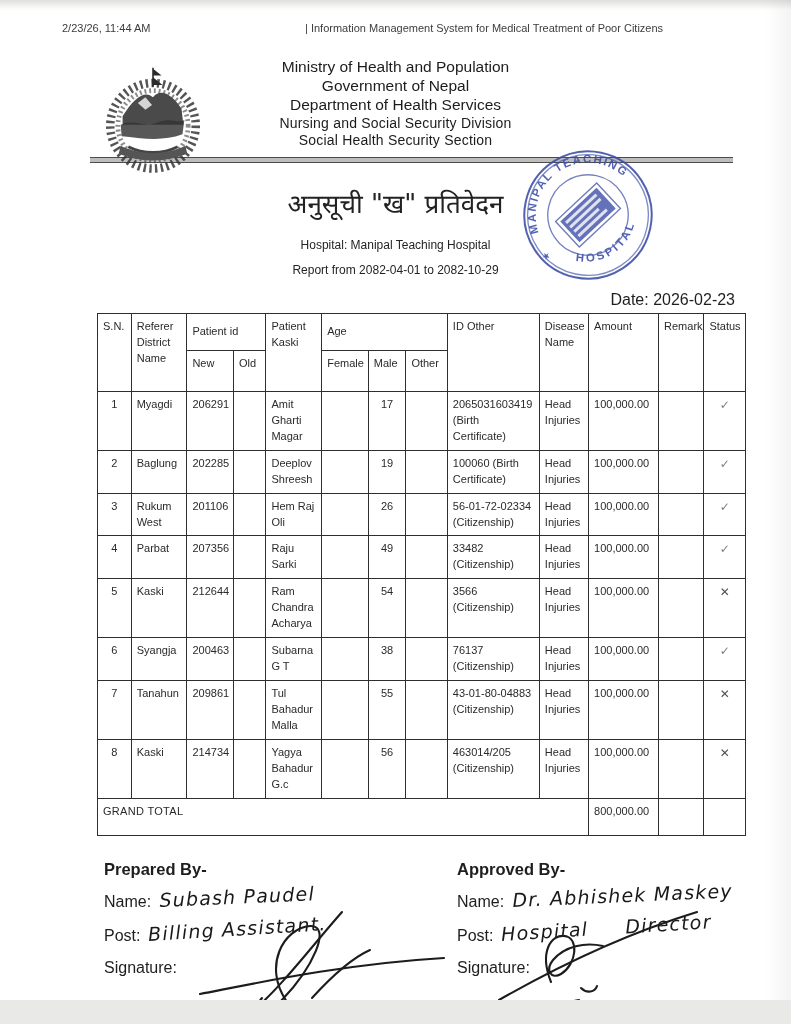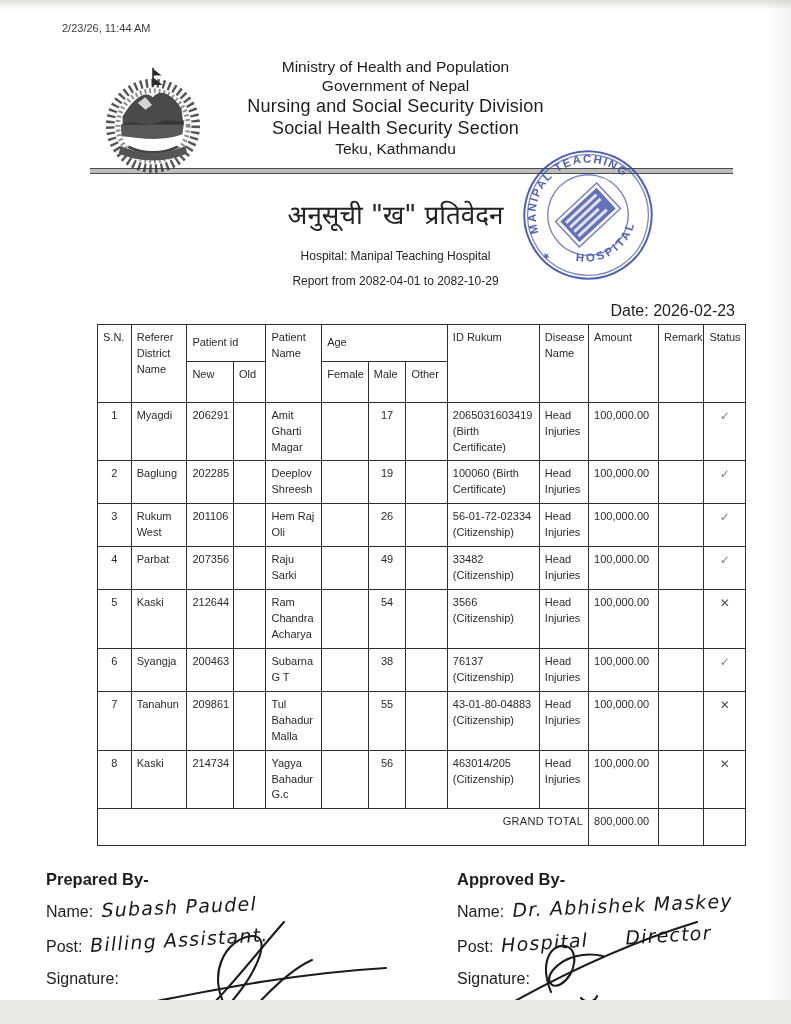--- a/index.html
+++ b/index.html
@@ -12,21 +12,21 @@
 
   
   .print-header{position:absolute;top:22px;left:0;right:0;height:16px;font-size:11px;color:#3d3d3d;}
   .ph-time{position:absolute;left:62px;top:0;}
   .ph-title{position:absolute;left:305px;top:0;}
 
   
   .letterhead{position:relative;padding-top:58px;text-align:center;color:#1c1c1c;}
   .emblem{position:absolute;left:96px;top:64px;width:114px;height:116px;}
   .lh-s{font-size:15.5px;line-height:1.22;}
-  .lh-b{font-size:18px;line-height:1.22;letter-spacing:.2px;}
+  .lh-b{font-size:14px;line-height:1.22;letter-spacing:.2px;}
   .lh-last{margin-bottom:9px;}
 
   .rule{margin:8px 0 0 90px;width:643px;height:4px;
     border-top:1.6px solid #4c4c4c;border-bottom:1.6px solid #4c4c4c;background:#bdbdbb;}
 
   
   .stamp{position:absolute;left:521px;top:148px;width:134px;height:134px;opacity:.88;pointer-events:none;}
 
   .nepali-title{margin-top:22px;text-align:center;font-size:26px;color:#222;
     font-family:"DejaVu Sans","Liberation Sans",sans-serif;}
@@ -44,44 +44,45 @@
   thead th.grp{vertical-align:middle;padding-bottom:5px;}
   thead tr.sub th{height:30px;}
   tbody td{padding:6px 5px 8px;}
   td.c{text-align:center;}
   td.num{text-align:left;}
   td.status{text-align:center;font-size:12px;padding-top:8px;}
   td.status.ok{color:var(--check-color,#7b807a);}
   td.status.no{color:var(--cross-color,#4f4f4f);}
   tbody tr{height:42px;}
   tfoot td{height:26px;vertical-align:middle;}
-  tfoot .gt-label{text-align:right;letter-spacing:.3px;}
-
-  
-  .sig-row{display:flex;justify-content:space-between;padding:24px 48px 0 46px;color:#1e1e1e;gap:8px;}
+  tfoot .gt-label{text-align:left;letter-spacing:.3px;}
+
+  
+  .sig-row{display:flex;justify-content:space-between;padding:24px 48px 0 104px;color:#1e1e1e;gap:8px;}
   .sig-block{position:relative;width:320px;font-size:16px;}
   .sig-block.right{width:286px;}
   .sig-head{font-weight:bold;font-size:16.5px;margin-bottom:8px;}
   .sig-line{margin-top:9px;line-height:1.35;white-space:nowrap;}
   .hand{display:inline-block;margin-left:9px;font-size:19px;font-style:italic;
     letter-spacing:1.2px;color:#191919;transform:rotate(-2.5deg);transform-origin:left bottom;
     font-family:"DejaVu Sans",sans-serif;}
   .hand.post{transform:rotate(-3.5deg);}
   .hand.spread{word-spacing:30px;}
   .sig-svg{position:absolute;pointer-events:none;}
   .sig-svg.left-sig{left:88px;top:46px;}
   .sig-svg.right-sig{left:28px;top:30px;}
 </style>
 </head>
 <body>
 
 <div class="page">
 
   <div class="print-header">
     <span class="ph-time">2/23/26, 11:44 AM</span>
+    <span class="ph-title">| Information Management System for Medical Treatment of Poor Citizens</span>
   </div>
 
   <div class="letterhead">
     <svg class="emblem" viewBox="0 0 120 120" aria-hidden="true">
       <g>
         <circle cx="60" cy="64" r="45" fill="none" stroke="#2f2f2f" stroke-width="9" stroke-dasharray="2.5 3.5" opacity=".82"></circle>
         <circle cx="60" cy="64" r="37" fill="none" stroke="#3d3d3d" stroke-width="5" stroke-dasharray="2 3" opacity=".6"></circle>
       </g>
       <g>
         <path d="M60,3 v20" stroke="#222" stroke-width="1.6"></path>
@@ -93,23 +94,23 @@
         <path d="M44,40 l8,-6 7,8 -7,5 z" fill="#ededeb" opacity=".85"></path>
         <path d="M26,63 C40,56 52,67 66,60 C78,55 87,62 93,58 L91,73 C70,81 47,77 27,75 Z" fill="#333" opacity=".82"></path>
       </g>
       <g>
         <path d="M34,86 C50,94 70,94 86,86" stroke="#444" stroke-width="3" fill="none"></path>
         <path d="M24,93 C42,103 78,103 96,93 L94,85 C75,95 45,95 26,85 Z" fill="#555"></path>
       </g>
     </svg>
     <div class="lh-s">Ministry of Health and Population</div>
     <div class="lh-s">Government of Nepal</div>
+    <div class="lh-s">Department of Health Services</div>
     <div class="lh-b">Nursing and Social Security Division</div>
     <div class="lh-b">Social Health Security Section</div>
-    <div class="lh-s lh-last">Teku, Kathmandu</div>
   </div>
 
   <div class="rule"></div>
 
   <svg class="stamp" viewBox="0 0 200 200" aria-hidden="true">
     <g transform="rotate(-33 100 100)" fill="none" stroke="var(--stamp-color,#3c4da6)">
       <circle cx="100" cy="100" r="95" stroke-width="3"></circle>
       <circle cx="100" cy="100" r="90" stroke-width="2" opacity=".75"></circle>
       <circle cx="100" cy="100" r="60" stroke-width="2" opacity=".8"></circle>
       <defs>
@@ -156,23 +157,23 @@
           <col style="width:7.6%">
           <col style="width:10.8%">
           <col style="width:7.0%">
         <col style="width:6.4%">
       </colgroup>
       <thead>
         <tr class="group">
           <th rowspan="2">S.N.</th>
           <th rowspan="2">Referer District Name</th>
           <th colspan="2" class="grp">Patient id</th>
-          <th rowspan="2">Patient Name</th>
+          <th rowspan="2">Patient Kaski</th>
           <th colspan="3" class="grp">Age</th>
-          <th rowspan="2">ID Rukum</th>
+          <th rowspan="2">ID Other</th>
           <th rowspan="2">Disease Name</th>
           <th rowspan="2">Amount</th>
           <th rowspan="2">Remark</th>
           <th rowspan="2">Status</th>
         </tr>
         <tr class="sub">
           <th>New</th>
           <th>Old</th>
           <th>Female</th>
           <th>Male</th>

